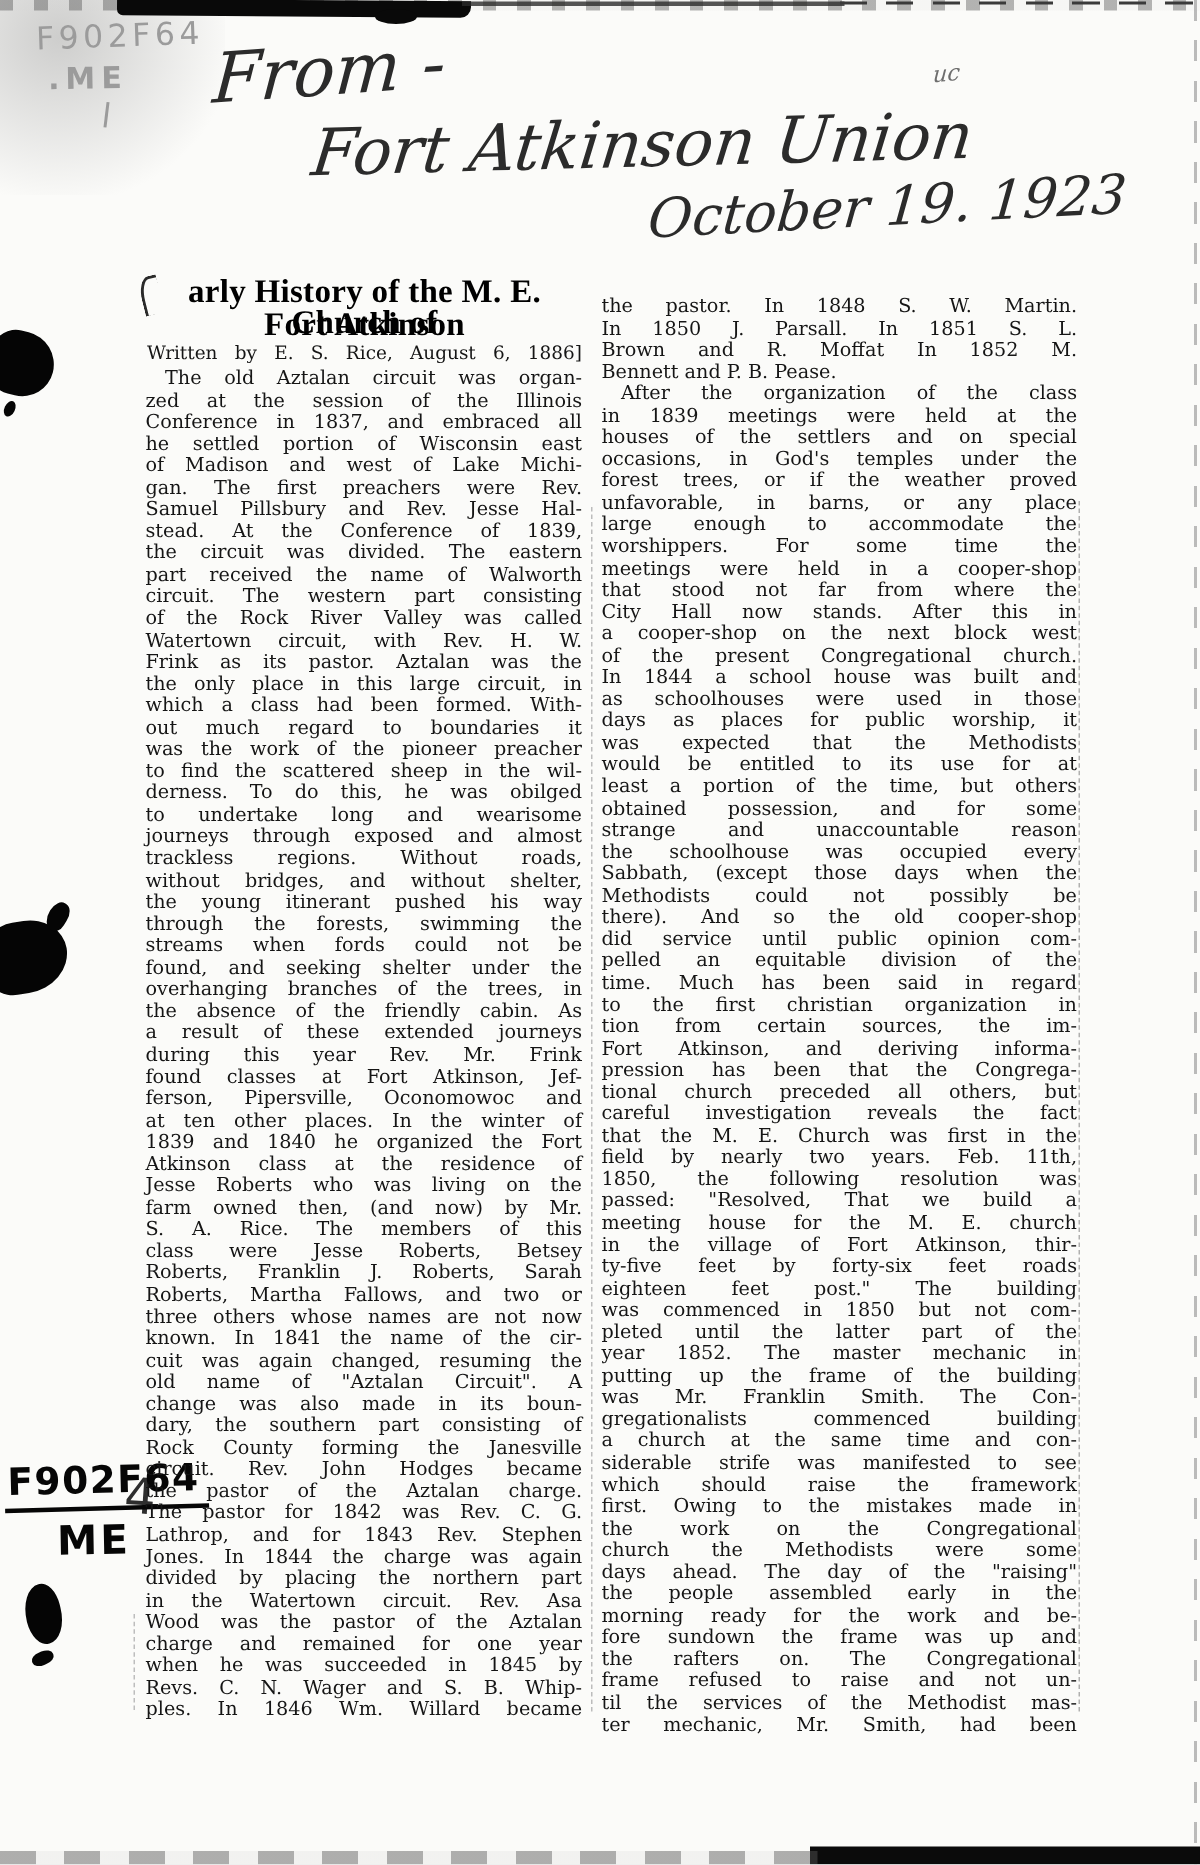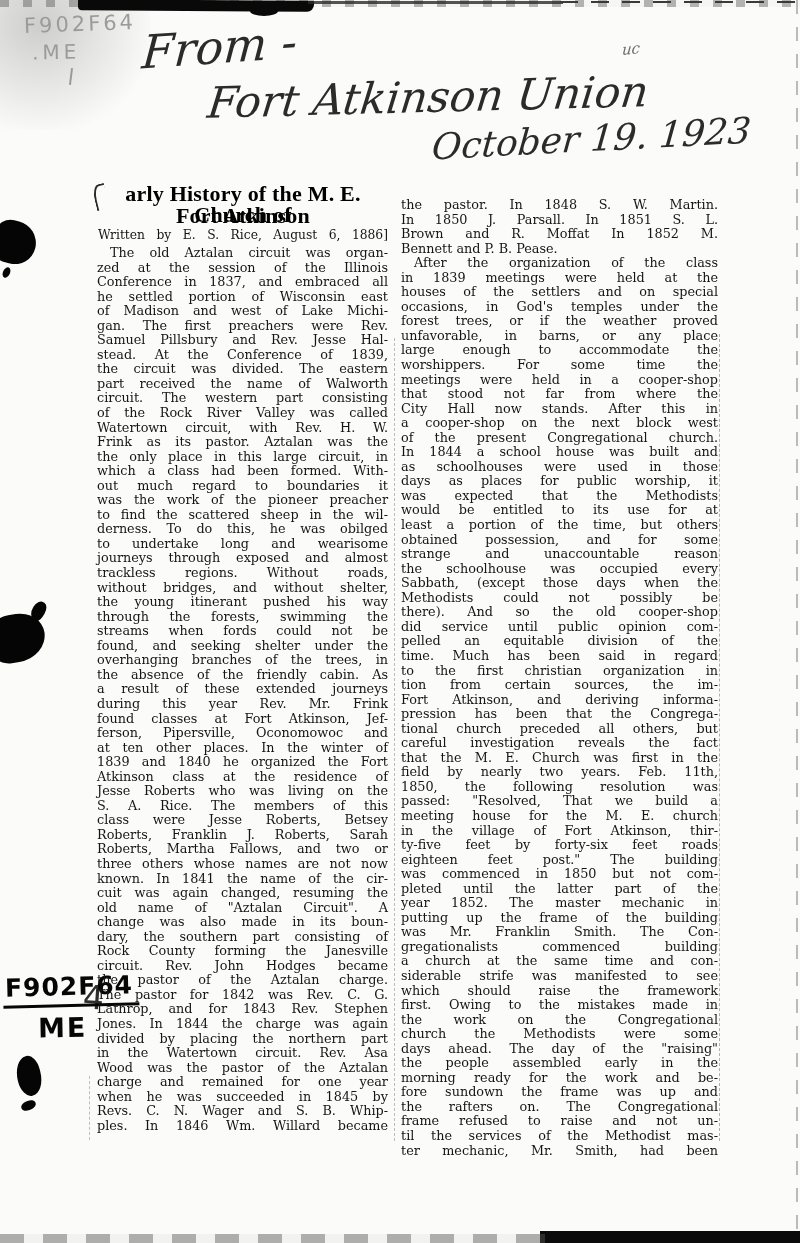--- a/index.html
+++ b/index.html
@@ -38,21 +38,21 @@
   .title-stroke{position:absolute;left:94px;top:184px;width:11px;height:24px;
     border-left:2px solid #2a2a2a;border-top:2px solid #2a2a2a;border-radius:60% 0 0 0;transform:rotate(-14deg);}
   
   .hw{position:absolute;font-family:"DejaVu Serif",serif;font-style:italic;color:#2b2b2b;white-space:nowrap;}
   .hw-from{left:142px;top:20px;font-size:46px;transform:rotate(-4deg) skewX(-8deg);}
   .hw-source{left:208px;top:72px;font-size:43px;transform:rotate(-1.5deg) skewX(-8deg);}
   .hw-date{left:432px;top:118px;font-size:36px;transform:rotate(-3deg) skewX(-8deg);}
   .hw-uc{left:622px;top:40px;font-size:15px;color:#6e6e6e;transform:rotate(-6deg) skewX(-10deg);}
   .pencil{position:absolute;font-family:"DejaVu Sans",sans-serif;color:#9b9b9b;white-space:nowrap;}
   .pencil-call1{left:24px;top:12px;font-size:21px;letter-spacing:3px;transform:rotate(-2deg);}
-  .pencil-call2{left:32px;top:40px;font-size:20px;letter-spacing:4px;transform:rotate(-1deg);}
+  .pencil-call2{left:32px;top:40px;font-size:20px;letter-spacing:4px;transform:rotate(-1deg);font-weight:bold;}
   .pencil-tick{position:absolute;left:70px;top:68px;width:2px;height:17px;background:#9b9b9b;transform:rotate(7deg);}
   .marker{position:absolute;font-family:"DejaVu Sans",sans-serif;font-weight:bold;color:#060606;white-space:nowrap;}
   .marker-call1{left:3px;top:972px;font-size:25px;letter-spacing:1px;transform:rotate(-1.5deg);
     border-bottom:3px solid #060606;padding:0 6px 3px 2px;}
   .marker-call2{left:38px;top:1012px;font-size:27px;letter-spacing:2px;transform:rotate(-1deg);}
   .margin-4{position:absolute;left:83px;top:978px;font-family:"DejaVu Sans",sans-serif;font-size:33px;color:#2e2e2e;transform:rotate(4deg);}
   
   .title{position:absolute;left:98px;width:290px;text-align:center;
     font-family:"Liberation Serif",serif;font-weight:bold;font-size:22px;line-height:21px;letter-spacing:.2px;color:#000000;}
   .title1{top:183px;}
@@ -141,20 +141,21 @@
       <div class="line jl">overhanging branches of the trees, in</div>
       <div class="line jl">the absence of the friendly cabin. As</div>
       <div class="line jl">a result of these extended journeys</div>
       <div class="line jl">during this year Rev. Mr. Frink</div>
       <div class="line jl">found classes at Fort Atkinson, Jef-</div>
       <div class="line jl">ferson, Pipersville, Oconomowoc and</div>
       <div class="line jl">at ten other places. In the winter of</div>
       <div class="line jl">1839 and 1840 he organized the Fort</div>
       <div class="line jl">Atkinson class at the residence of</div>
       <div class="line jl">Jesse Roberts who was living on the</div>
+      <div class="line jl">farm owned then, (and now) by Mr.</div>
       <div class="line jl">S. A. Rice. The members of this</div>
       <div class="line jl">class were Jesse Roberts, Betsey</div>
       <div class="line jl">Roberts, Franklin J. Roberts, Sarah</div>
       <div class="line jl">Roberts, Martha Fallows, and two or</div>
       <div class="line jl">three others whose names are not now</div>
       <div class="line jl">known. In 1841 the name of the cir-</div>
       <div class="line jl">cuit was again changed, resuming the</div>
       <div class="line jl">old name of "Aztalan Circuit". A</div>
       <div class="line jl">change was also made in its boun-</div>
       <div class="line jl">dary, the southern part consisting of</div>

